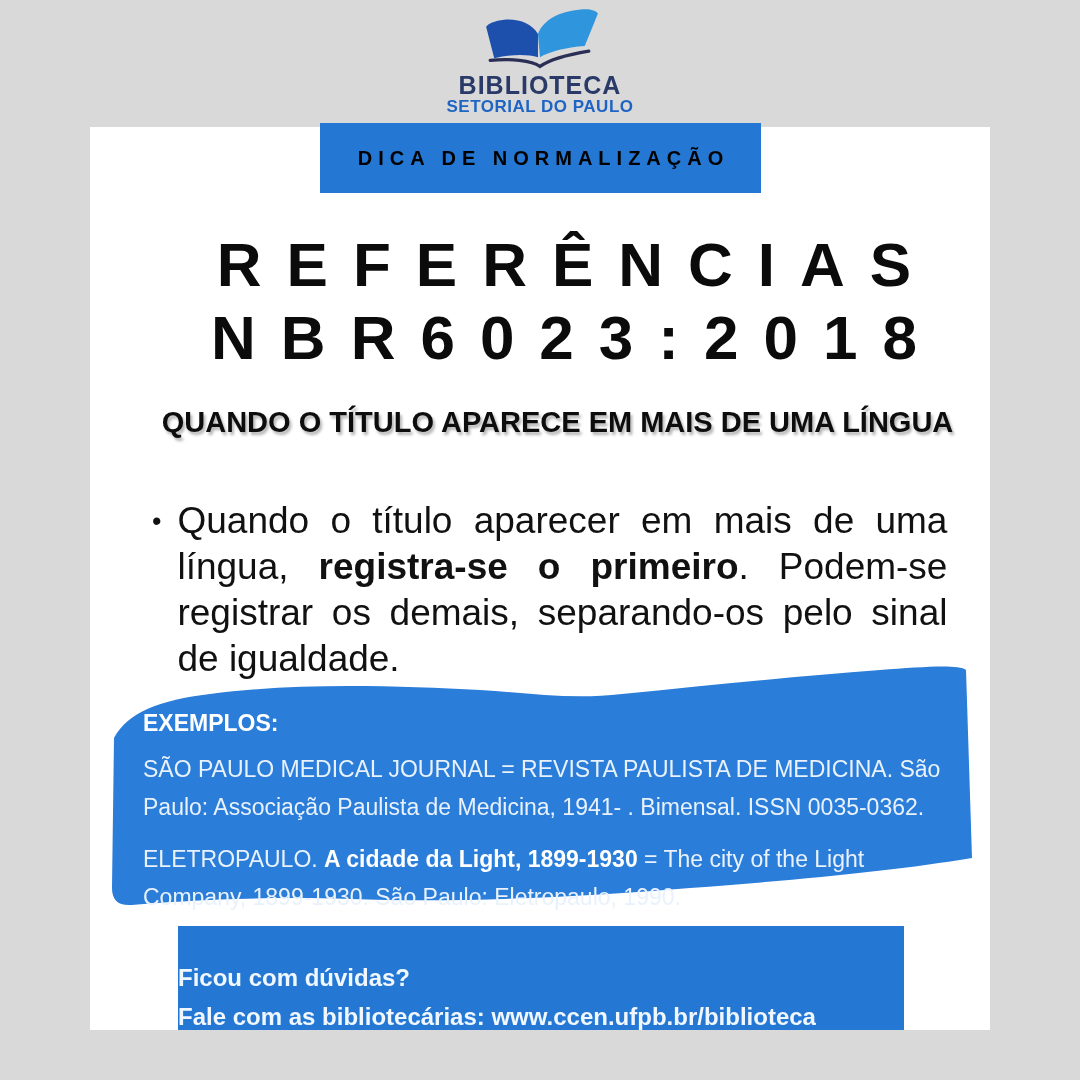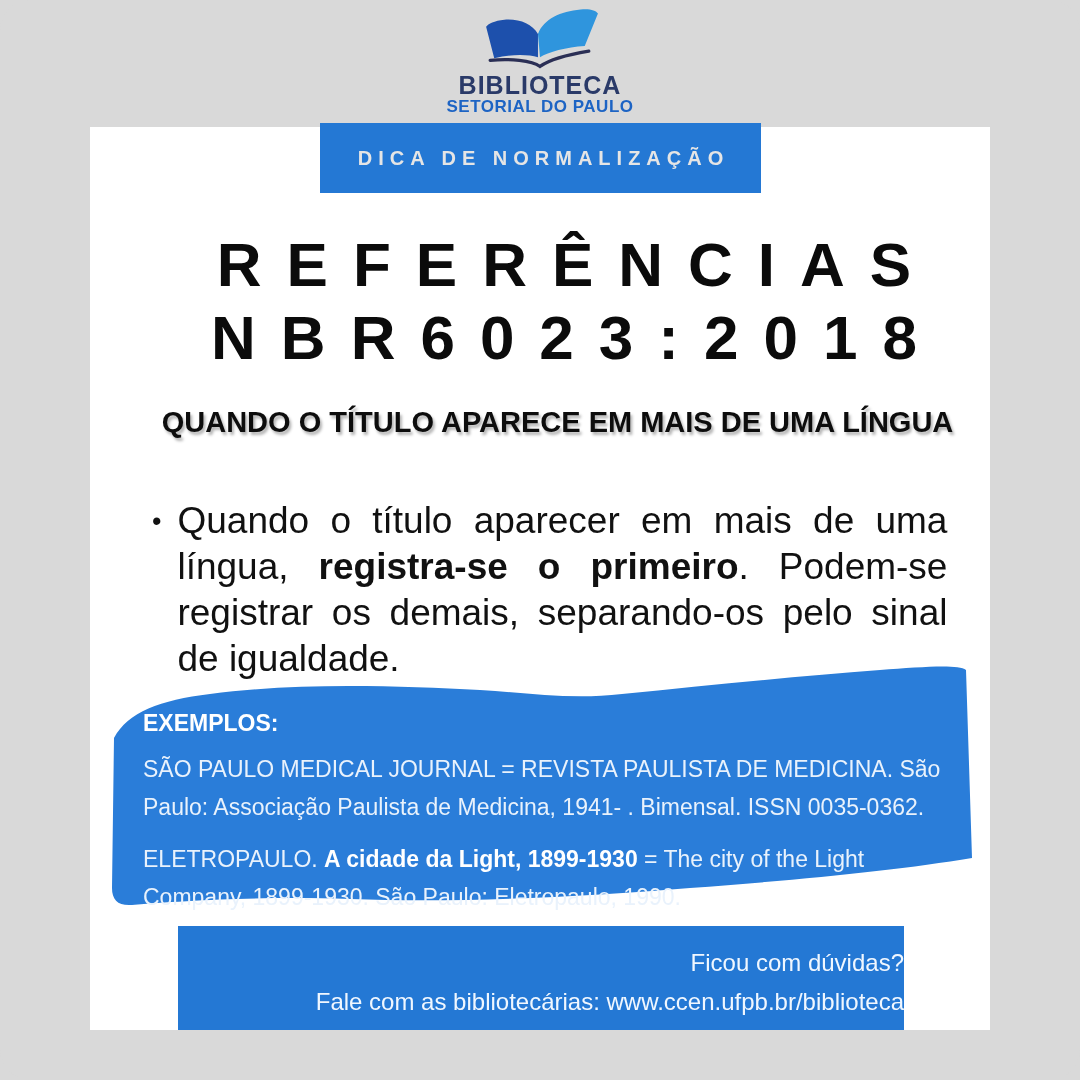--- a/index.html
+++ b/index.html
@@ -17,21 +17,21 @@
   .logo-title{position:absolute;left:0;top:71px;width:1080px;font-size:25px;font-weight:bold;
     color:var(--logo_navy);letter-spacing:1px;}
   .logo-sub{position:absolute;left:0;top:97px;width:1080px;font-size:17px;font-weight:bold;
     color:var(--logo_blue);letter-spacing:0.5px;}
 
   
   .card{position:absolute;left:90px;top:127px;width:900px;height:903px;background:var(--card);}
 
   
   .tag-banner{position:absolute;left:320px;top:123px;width:441px;height:70px;background:var(--blue);
-    color:#e5e5e5;font-weight:bold;font-size:20px;letter-spacing:6px;text-indent:6px;
+    color:#000000;font-weight:bold;font-size:20px;letter-spacing:6px;text-indent:6px;
     text-align:center;line-height:70px;}
 
   
   .title{position:absolute;left:90px;top:228px;width:900px;text-align:center;color:#0b0b0b;}
   .title-line{font-size:62px;font-weight:bold;letter-spacing:25px;text-indent:25px;line-height:73px;padding-left:48px;}
 
   
   .subtitle{position:absolute;left:90px;top:406px;width:935px;text-align:center;
     font-size:29px;font-weight:bold;color:#0d0d0d;letter-spacing:0px;
     text-shadow:2px 3px 3px rgba(0,0,0,0.30);}
@@ -46,21 +46,21 @@
   .blob{position:absolute;left:100px;top:660px;width:880px;height:256px;}
   .blob svg{position:absolute;inset:0;width:880px;height:256px;}
   .blob path{fill:var(--blob_blue);}
   .blob-content{position:absolute;left:43px;top:50px;width:806px;color:var(--blob_text);}
   .blob-label{font-size:23px;font-weight:bold;color:#ffffff;margin-bottom:13px;}
   .example{font-size:23px;line-height:38px;margin-bottom:14px;}
   .example strong{color:#ffffff;font-weight:bold;}
 
   
   .footer-banner{position:absolute;left:178px;top:926px;width:726px;height:104px;background:var(--blue);
-    color:#f0f7ff;text-align:right;font-weight:normal;font-size:24px;padding-top:17px;}
+    color:#f0f7ff;text-align:left;font-weight:bold;font-size:24px;padding-top:32px;}
   .footer-line{line-height:39px;}
 </style>
 </head>
 <body>
 
 <div class="canvas">
 
   <div class="logo">
     <svg viewBox="0 0 120 62" aria-hidden="true">
       <path d="M58,25 C64,10 80,3 100,1 C109,0 115,2 117,5 L104,37 C86,38 68,43 60,48 Z" fill="#2f95dd"></path>

